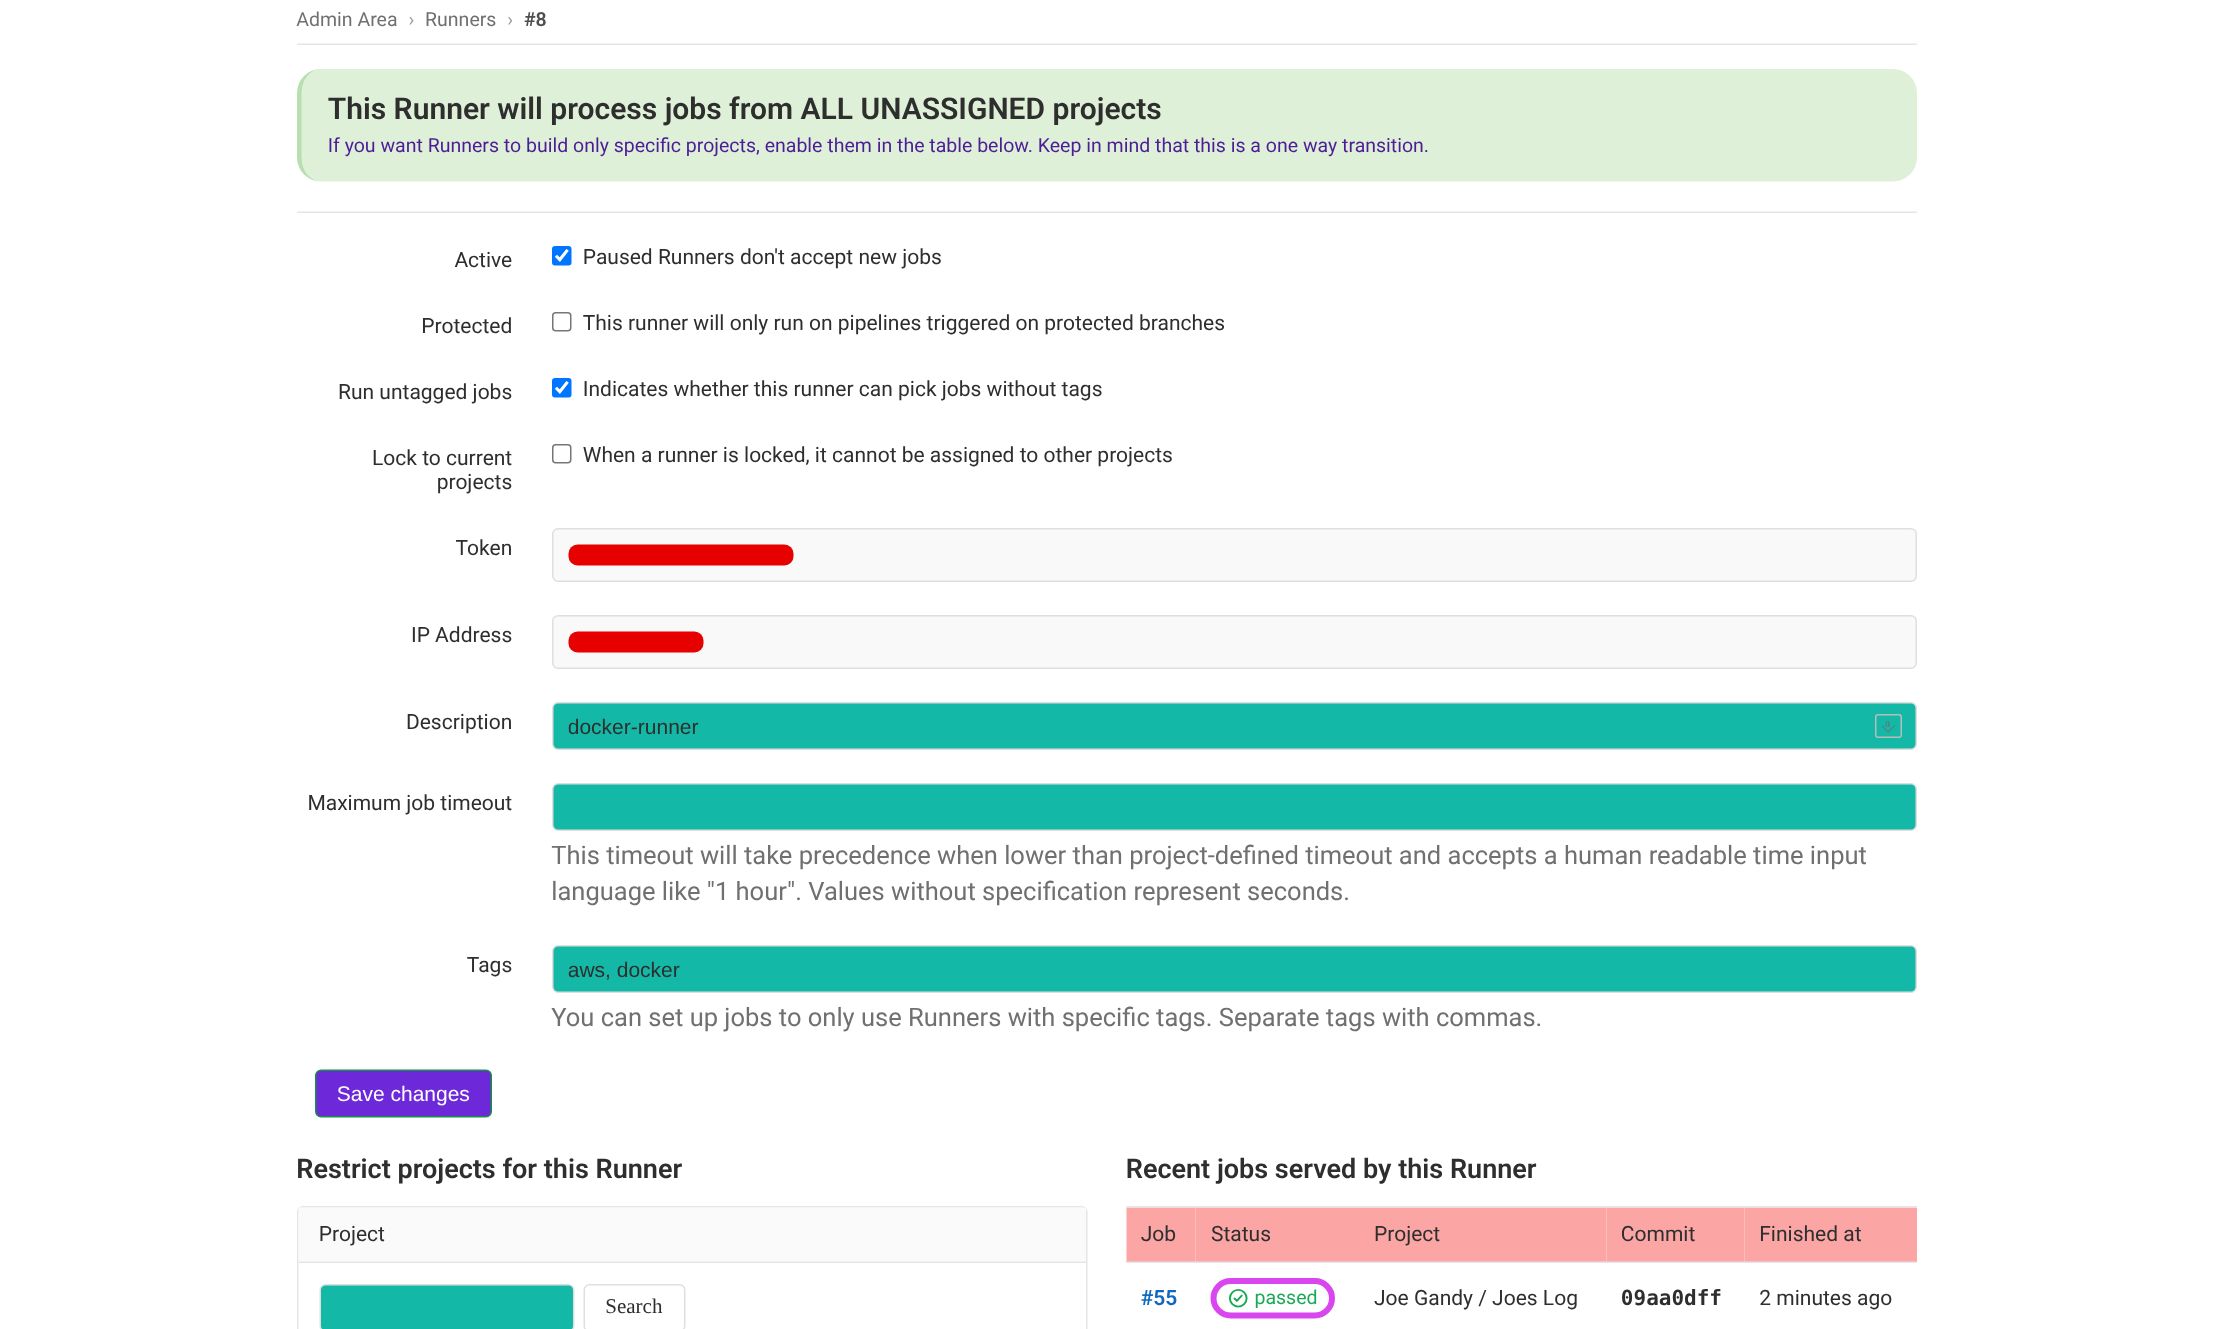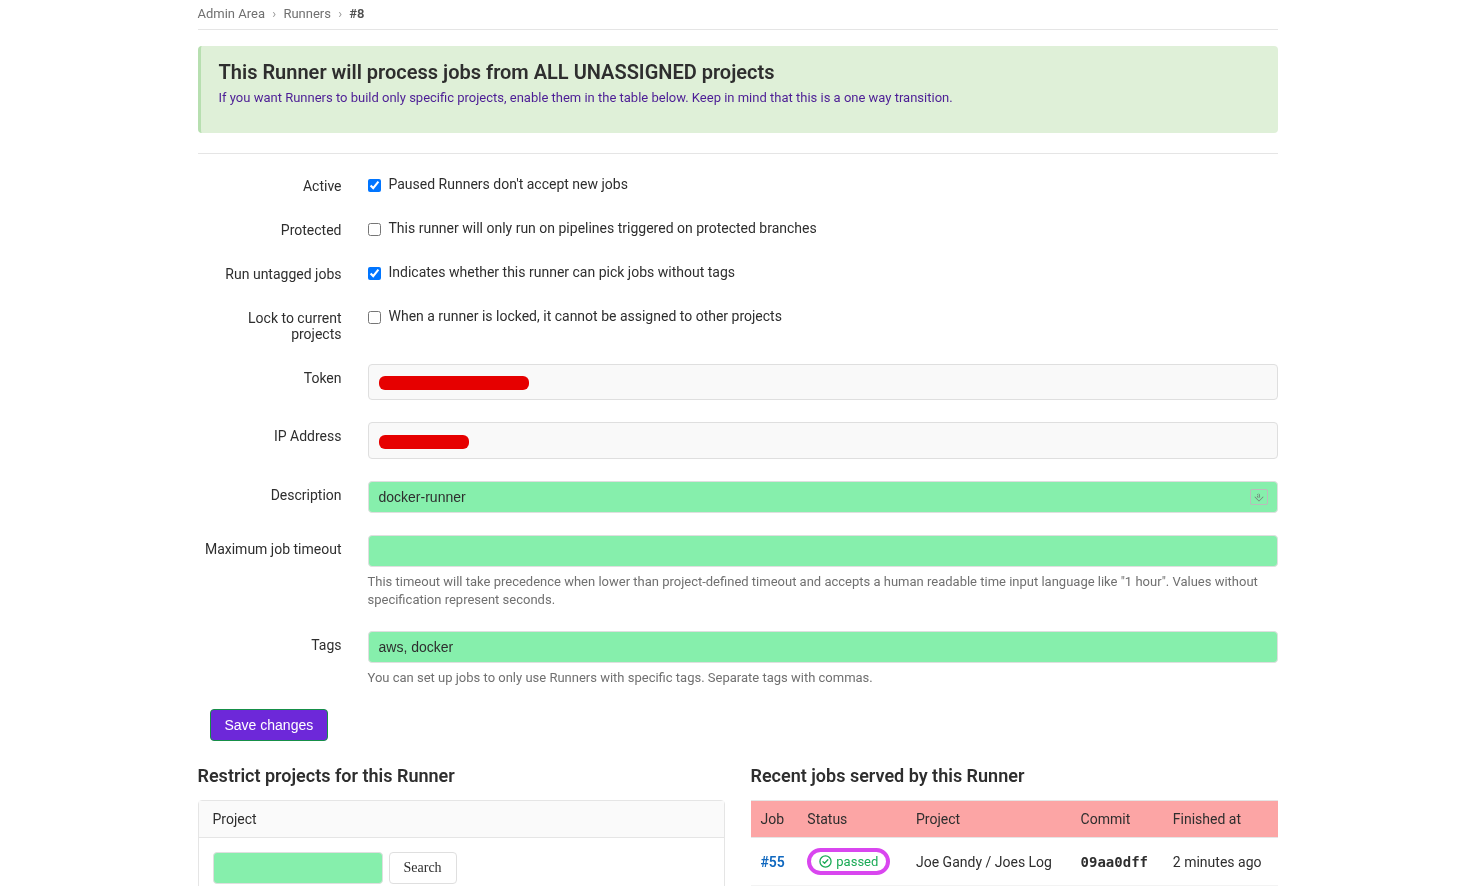--- a/index.html
+++ b/index.html
@@ -20,23 +20,23 @@
       color: #707070;
       border-bottom: 1px solid #e5e5e5;
     }
     .breadcrumb a { color: #707070; text-decoration: none; }
     .breadcrumb .sep { color: #999; margin: 0 4px; }
     .breadcrumb .current { color: #4f4f4f; font-weight: 600; }
 
     .alert {
       background: #dff0d8;
       border-left: 3px solid #b7dfb0;
-      padding: 14px 18px 28px 18px;
+      padding: 14px 18px 16px 18px;
       margin-top: 16px;
-      border-radius: 4px;
+      border-radius: 16px;
     }
     .alert h4 {
       font-size: 20px;
       font-weight: 600;
       color: #2e2e2e;
       margin-bottom: 6px;
     }
     .alert p {
       font-size: 13px;
       color: #4c1d95;
@@ -61,46 +61,46 @@
       color: #2e2e2e;
       font-size: 14px;
       flex-shrink: 0;
     }
     .form-control-wrap {
       flex: 1;
       min-width: 0;
     }
     .checkbox-line {
       display: flex;
-      align-items: flex-end;
+      align-items: flex-start;
       gap: 8px;
       padding-top: 4px;
     }
     .checkbox-line label {
       color: #2e2e2e;
       font-size: 14px;
     }
     input[type="checkbox"] {
       margin: 0;
     }
     .text-input {
       width: 100%;
       padding: 7px 10px;
       border: 1px solid #dfdfdf;
       border-radius: 4px;
       font-size: 14px;
       color: #2e2e2e;
-      background: #86efac;
+      background: #14b8a6;
     }
     .text-input.readonly {
       background: #f9f9f9;
       color: #707070;
     }
     .help-text {
-      font-size: 13px;
+      font-size: 17px;
       color: #707070;
       margin-top: 6px;
       line-height: 1.4;
     }
     .redacted {
       display: inline-block;
       background: #e60000;
       border-radius: 6px;
       height: 14px;
       vertical-align: middle;

